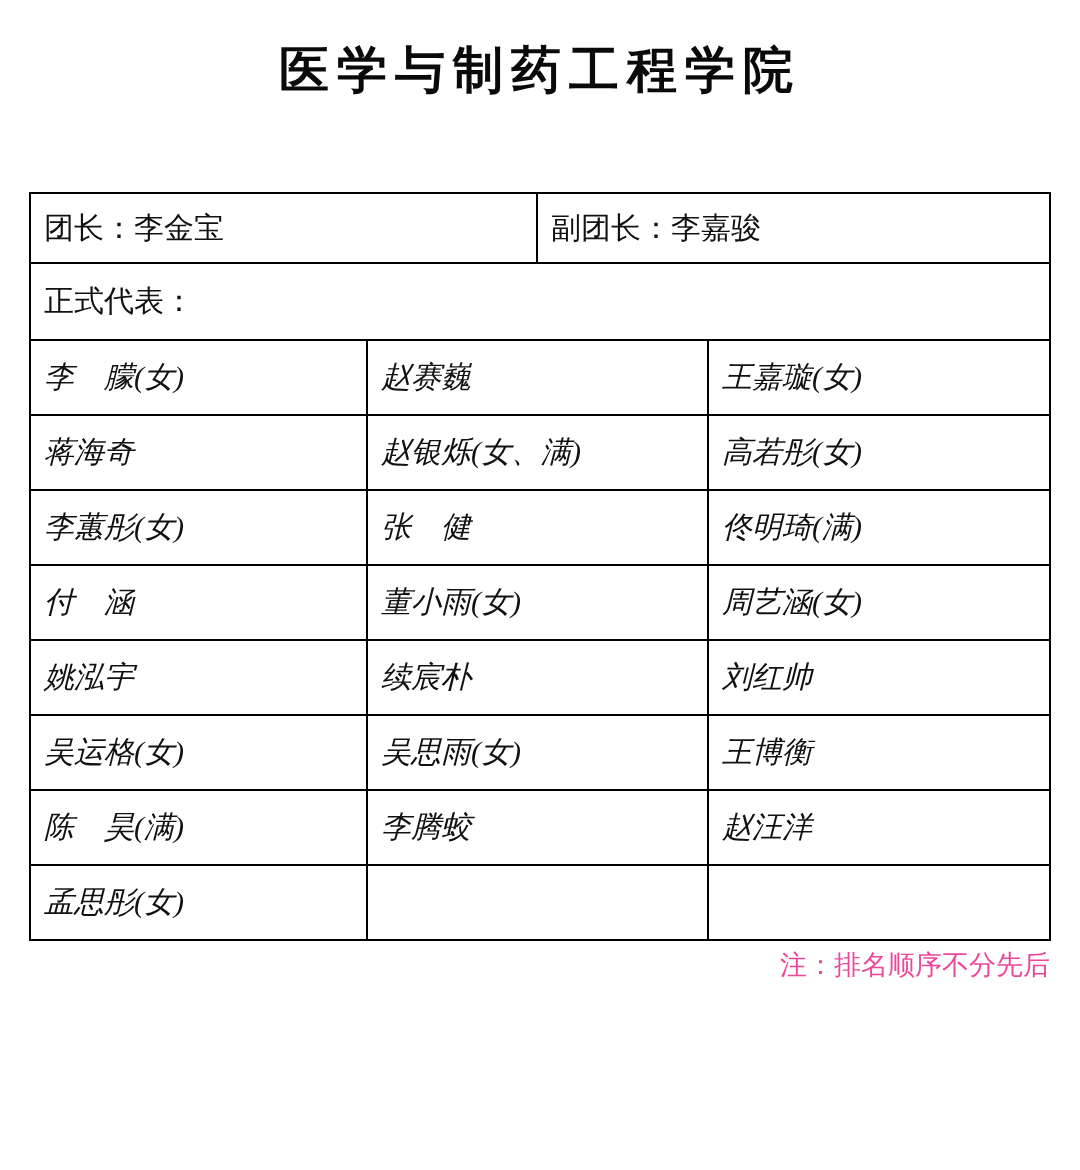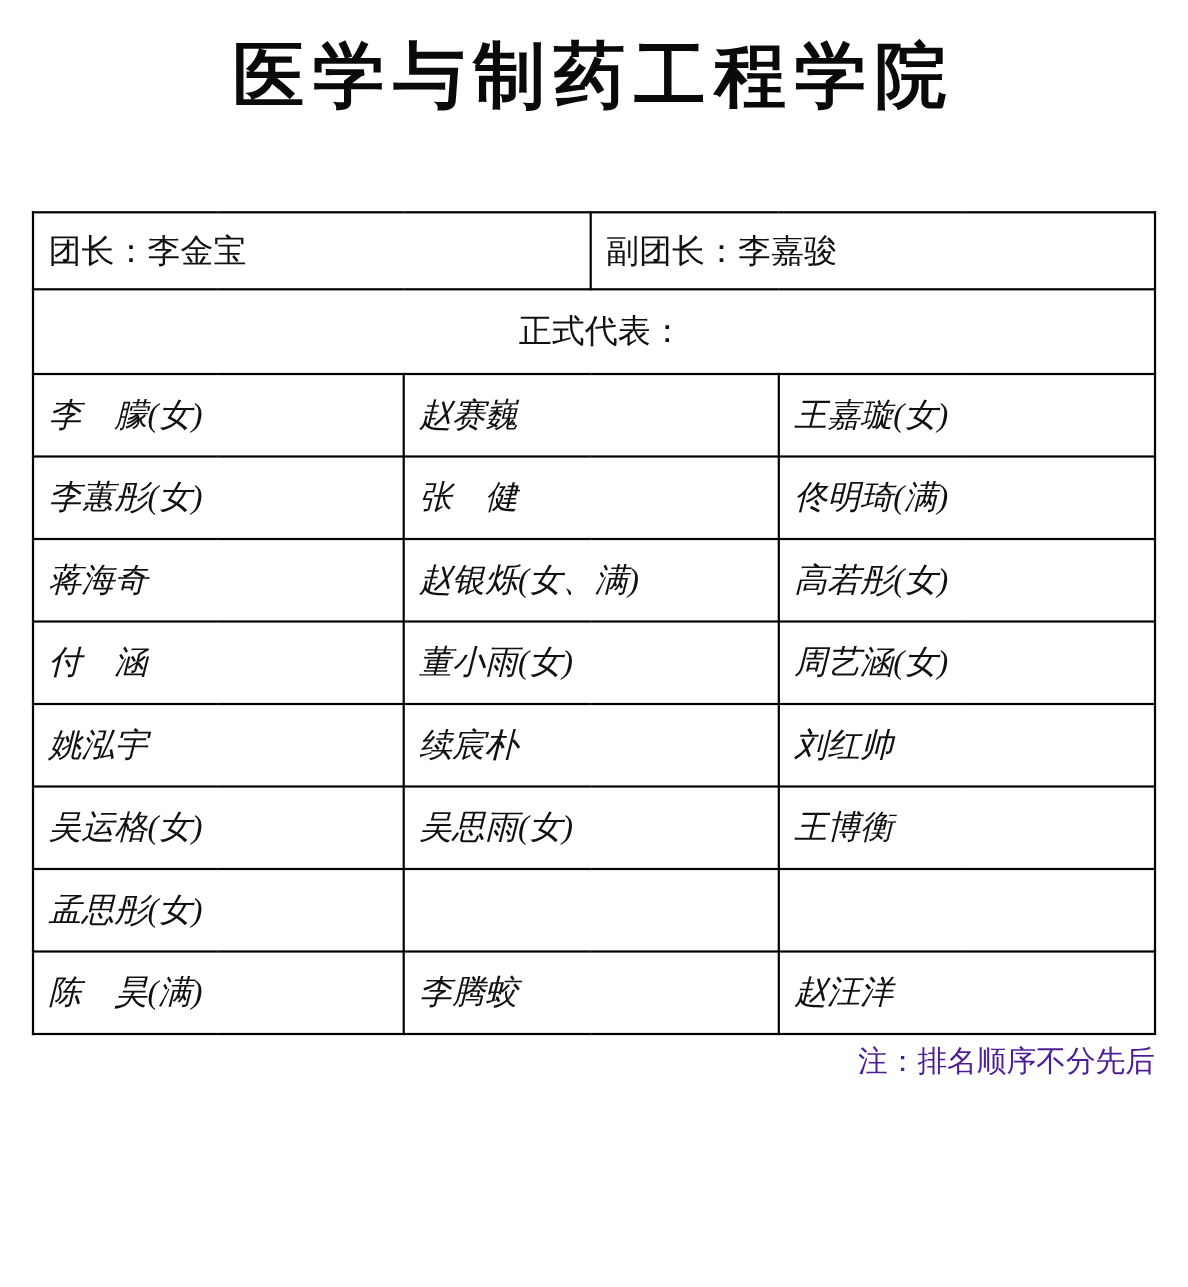--- a/index.html
+++ b/index.html
@@ -15,49 +15,49 @@
   .page {
     width: 1080px;
     height: 1170px;
     position: relative;
   }
   .doc-title {
     padding-top: 38px;
     height: 64px;
     line-height: 64px;
     text-align: center;
-    font-size: 65px;
+    font-size: 50px;
     font-weight: bold;
     letter-spacing: 8px;
     color: #0a0a0a;
   }
   table.roster {
     border-collapse: collapse;
     table-layout: fixed;
     width: 1020px;
     margin: 90px auto 0 auto;
   }
   table.roster td {
     border: 2px solid #000000;
     font-size: 30px;
     padding: 0 0 0 13px;
     vertical-align: middle;
     color: #111111;
     overflow: hidden;
     white-space: nowrap;
   }
   tr.row-leaders   { height: 70px; }
-  tr.row-repheader { height: 77px; text-align: center; }
+  tr.row-repheader { height: 77px; }
   tr.row-names     { height: 75px; font-style: italic; }
   .footnote {
     width: 1020px;
     margin: 6px auto 0 auto;
     text-align: right;
     font-size: 27px;
-    color: #4c1d95;
+    color: #ec4899;
   }
 </style>
 </head>
 <body>
 
 <div class="page">
 
   <div class="doc-title">医学与制药工程学院</div>
 
   <table class="roster">
@@ -76,52 +76,52 @@
     </tr>
     <tr class="row-repheader">
       <td colspan="6">正式代表：</td>
     </tr>
     <tr class="row-names">
       <td colspan="2">李　朦(女)</td>
       <td colspan="2">赵赛巍</td>
       <td colspan="2">王嘉璇(女)</td>
     </tr>
     <tr class="row-names">
+      <td colspan="2">蒋海奇</td>
+      <td colspan="2">赵银烁(女、满)</td>
+      <td colspan="2">高若彤(女)</td>
+    </tr>
+    <tr class="row-names">
       <td colspan="2">李蕙彤(女)</td>
       <td colspan="2">张　健</td>
       <td colspan="2">佟明琦(满)</td>
-    </tr>
-    <tr class="row-names">
-      <td colspan="2">蒋海奇</td>
-      <td colspan="2">赵银烁(女、满)</td>
-      <td colspan="2">高若彤(女)</td>
     </tr>
     <tr class="row-names">
       <td colspan="2">付　涵</td>
       <td colspan="2">董小雨(女)</td>
       <td colspan="2">周艺涵(女)</td>
     </tr>
     <tr class="row-names">
       <td colspan="2">姚泓宇</td>
       <td colspan="2">续宸朴</td>
       <td colspan="2">刘红帅</td>
     </tr>
     <tr class="row-names">
       <td colspan="2">吴运格(女)</td>
       <td colspan="2">吴思雨(女)</td>
       <td colspan="2">王博衡</td>
     </tr>
     <tr class="row-names">
+      <td colspan="2">陈　昊(满)</td>
+      <td colspan="2">李腾蛟</td>
+      <td colspan="2">赵汪洋</td>
+    </tr>
+    <tr class="row-names">
       <td colspan="2">孟思彤(女)</td>
       <td colspan="2"></td>
       <td colspan="2"></td>
-    </tr>
-    <tr class="row-names">
-      <td colspan="2">陈　昊(满)</td>
-      <td colspan="2">李腾蛟</td>
-      <td colspan="2">赵汪洋</td>
     </tr>
   </tbody>
     </table>
 
   <div class="footnote">注：排名顺序不分先后</div>
 
 </div>
 
 </body></html>

